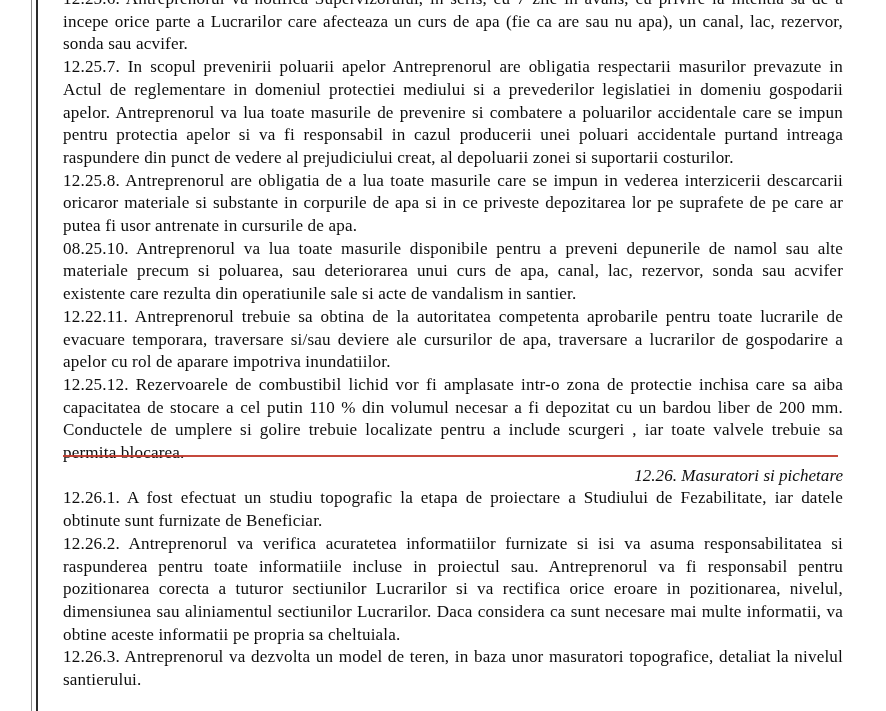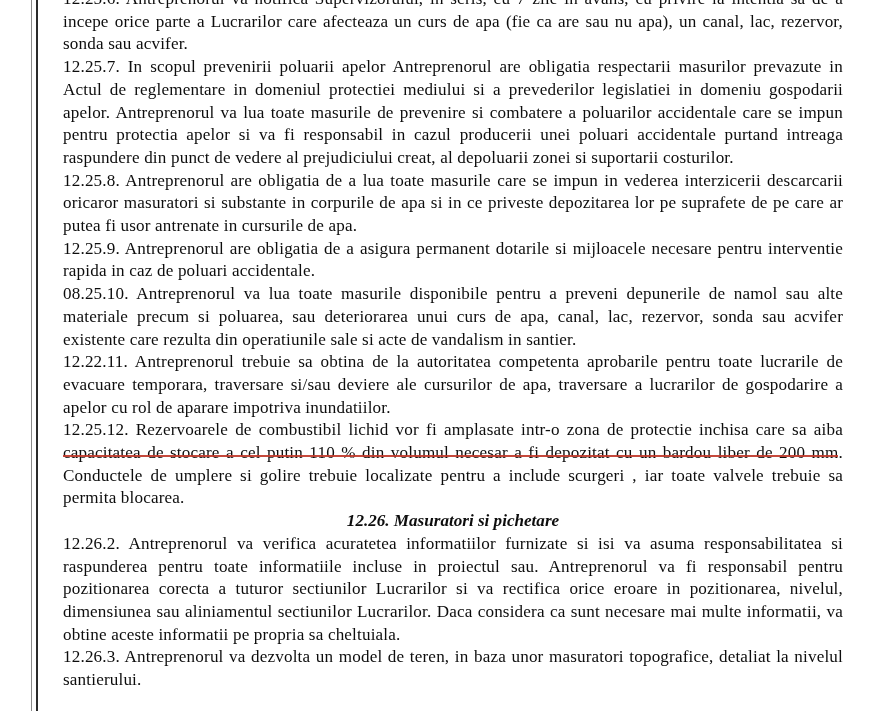--- a/index.html
+++ b/index.html
@@ -52,23 +52,23 @@
     letter-spacing: 0.01em;
   }
   p.para.clipped-top {
     
     margin-top: -12px;
   }
   .heading {
     margin: 0;
     font-size: 17.1px;
     line-height: 22.7px;
-    font-weight: bold;
+    font-weight: normal;
     font-style: italic;
-    text-align: center;
+    text-align: right;
   }
   
   .annot-underline {
     position: absolute;
     background: #c0392b;
     height: 2px;
     opacity: 0.92;
   }
 </style>
 </head>
@@ -78,32 +78,32 @@
 
   <div class="left-rule-2"></div>
   <div class="left-rule"></div>
 
   <div class="body-col">
 
     <p class="para clipped-top">12.25.6.  Antreprenorul va notifica Supervizorului, in scris, cu 7 zile in avans, cu privire la intentia sa de a incepe orice parte a Lucrarilor care afecteaza un curs de apa (fie ca are sau nu apa), un canal, lac, rezervor, sonda sau acvifer.</p>
 
     <p class="para">12.25.7. In scopul prevenirii poluarii apelor Antreprenorul are obligatia respectarii masurilor prevazute in Actul de reglementare in domeniul protectiei mediului si a prevederilor legislatiei in domeniu gospodarii apelor. Antreprenorul va lua toate masurile de prevenire si combatere a poluarilor accidentale care se impun pentru protectia apelor si va fi responsabil in cazul producerii unei poluari accidentale purtand intreaga raspundere din punct de vedere al prejudiciului creat, al depoluarii zonei si suportarii costurilor.</p>
 
-    <p class="para">12.25.8. Antreprenorul are obligatia de a lua toate masurile care se impun in vederea interzicerii descarcarii oricaror masuratori si substante in corpurile de apa si in ce priveste depozitarea lor pe suprafete de pe care ar putea fi usor antrenate in cursurile de apa.</p>
+    <p class="para">12.25.8. Antreprenorul are obligatia de a lua toate masurile care se impun in vederea interzicerii descarcarii oricaror materiale si substante in corpurile de apa si in ce priveste depozitarea lor pe suprafete de pe care ar putea fi usor antrenate in cursurile de apa.</p>
 
-    <p class="para">12.25.9. Antreprenorul are obligatia de a asigura permanent dotarile si mijloacele necesare pentru interventie rapida in caz de poluari accidentale.</p>
 
     <p class="para">08.25.10. Antreprenorul va lua toate masurile disponibile pentru a preveni depunerile de namol sau alte materiale precum si poluarea, sau deteriorarea unui curs de apa, canal, lac, rezervor, sonda sau acvifer existente care rezulta din operatiunile sale si acte de vandalism in santier.</p>
 
     <p class="para">12.22.11. Antreprenorul trebuie sa obtina de la autoritatea competenta aprobarile pentru toate lucrarile de evacuare temporara, traversare si/sau deviere ale cursurilor de apa, traversare a lucrarilor de gospodarire a apelor cu rol de aparare impotriva inundatiilor.</p>
 
     <p class="para">12.25.12.   Rezervoarele de combustibil lichid vor fi amplasate intr-o zona de protectie inchisa care sa aiba capacitatea de stocare a cel putin 110 % din volumul necesar a fi depozitat cu un bardou liber de 200 mm. Conductele de umplere si golire trebuie localizate pentru a include scurgeri ,  iar toate valvele trebuie sa permita blocarea.</p>
 
     <p class="heading">12.26. Masuratori si pichetare</p>
 
+    <p class="para">12.26.1.  A fost efectuat un studiu topografic la etapa de proiectare a Studiului de Fezabilitate, iar datele obtinute sunt furnizate de Beneficiar.</p>
 
     <p class="para">12.26.2. Antreprenorul va verifica acuratetea informatiilor furnizate si isi va asuma responsabilitatea si raspunderea pentru toate informatiile incluse in proiectul sau. Antreprenorul va fi responsabil pentru pozitionarea corecta a tuturor sectiunilor Lucrarilor si va rectifica orice eroare in pozitionarea, nivelul, dimensiunea sau aliniamentul sectiunilor Lucrarilor. Daca considera ca sunt necesare mai multe informatii, va obtine aceste informatii pe propria sa cheltuiala.</p>
 
     <p class="para">12.26.3. Antreprenorul va dezvolta un model de teren, in baza unor masuratori topografice, detaliat la nivelul santierului.</p>
 
   </div>
 
   <div class="annot-underline" id="annot-1" style="left: 63px; top: 455px; width: 775px; background: rgb(192, 57, 43);"></div>
 
 </div>

